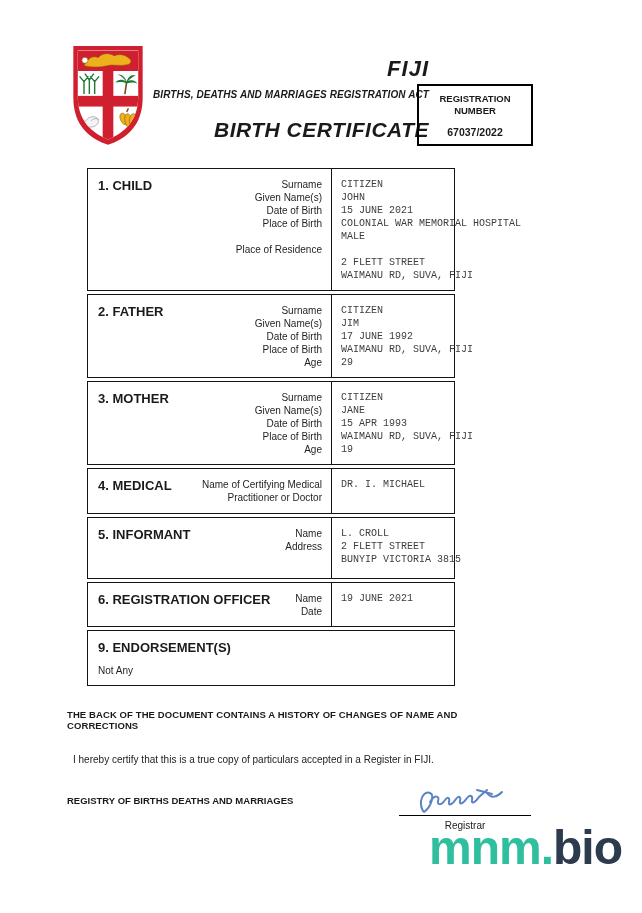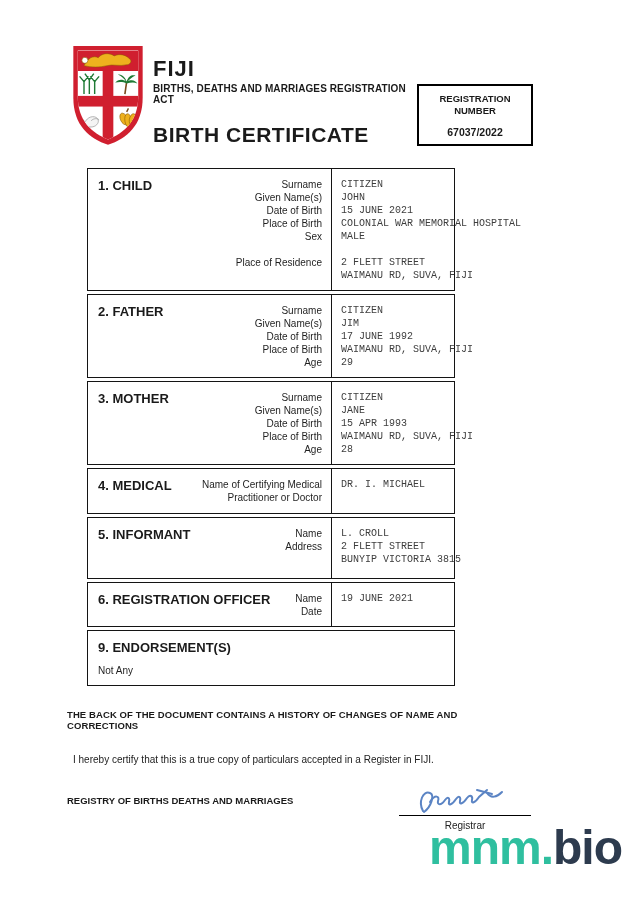--- a/index.html
+++ b/index.html
@@ -8,23 +8,23 @@
     position:relative;
     width:642px; height:913px;
     background:#ffffff;
     font-family:"Liberation Sans", sans-serif;
     color:#1a1a1a;
     overflow:hidden;
   }
   
   .header { position:relative; margin:42px 0 0 67px; width:464px; height:126px; }
   .crest { position:absolute; left:1px; top:0; width:80px; height:106px; }
-  .header-center { position:absolute; left:86px; right:102px; top:0; text-align:left; }
+  .header-center { position:absolute; left:86px; right:102px; top:0; text-align:right;font-style:italic; }
   .country { margin-top:14px; font-size:22px; font-weight:bold; letter-spacing:1px; }
-  .act { margin-top:1px; font-size:10px; font-weight:bold; letter-spacing:.1px; }
+  .act { margin-top:7px; font-size:10px; font-weight:bold; letter-spacing:.1px; }
   .doc-title { margin-top:18px; font-size:21px; font-weight:bold; letter-spacing:.5px; }
   .reg-box {
     position:absolute; right:-2px; top:42px; width:116px; min-height:56px;
     border:2px solid #000; text-align:center; padding:7px 4px 6px 4px;
   }
   .reg-label { font-size:9.5px; font-weight:bold; line-height:12px; }
   .reg-number { margin-top:9px; font-size:10.5px; font-weight:bold; }
   
   .table { margin:0 0 0 67px; width:388px;padding-left:20px; }
   .sec {
@@ -131,21 +131,20 @@
   <div class="table">
 
     <div class="sec s1">
       <div class="sec-left">
         <div class="sec-title">1. CHILD</div>
         <div class="labels">
           <div class="lbl">Surname</div>
           <div class="lbl">Given Name(s)</div>
           <div class="lbl">Date of Birth</div>
           <div class="lbl">Place of Birth</div>
-          <div class="lbl">Sex</div>
           <div class="lbl sp-above">Place of Residence</div>
         </div>
       </div>
       <div class="sec-right">
         <div class="val">CITIZEN</div>
         <div class="val">JOHN</div>
         <div class="val">15 JUNE 2021</div>
         <div class="val">COLONIAL WAR MEMORIAL HOSPITAL</div>
         <div class="val">MALE</div>
         <div class="val sp-above">2 FLETT STREET</div>
@@ -182,21 +181,21 @@
           <div class="lbl">Date of Birth</div>
           <div class="lbl">Place of Birth</div>
           <div class="lbl">Age</div>
         </div>
       </div>
       <div class="sec-right">
         <div class="val">CITIZEN</div>
         <div class="val">JANE</div>
         <div class="val">15 APR 1993</div>
         <div class="val">WAIMANU RD, SUVA, FIJI</div>
-        <div class="val">28</div>
+        <div class="val">19</div>
       </div>
     </div>
 
     <div class="sec s4">
       <div class="sec-left">
         <div class="sec-title">4. MEDICAL</div>
         <div class="labels">
           <div class="lbl wrap">Name of Certifying Medical Practitioner or Doctor</div>
         </div>
       </div>

